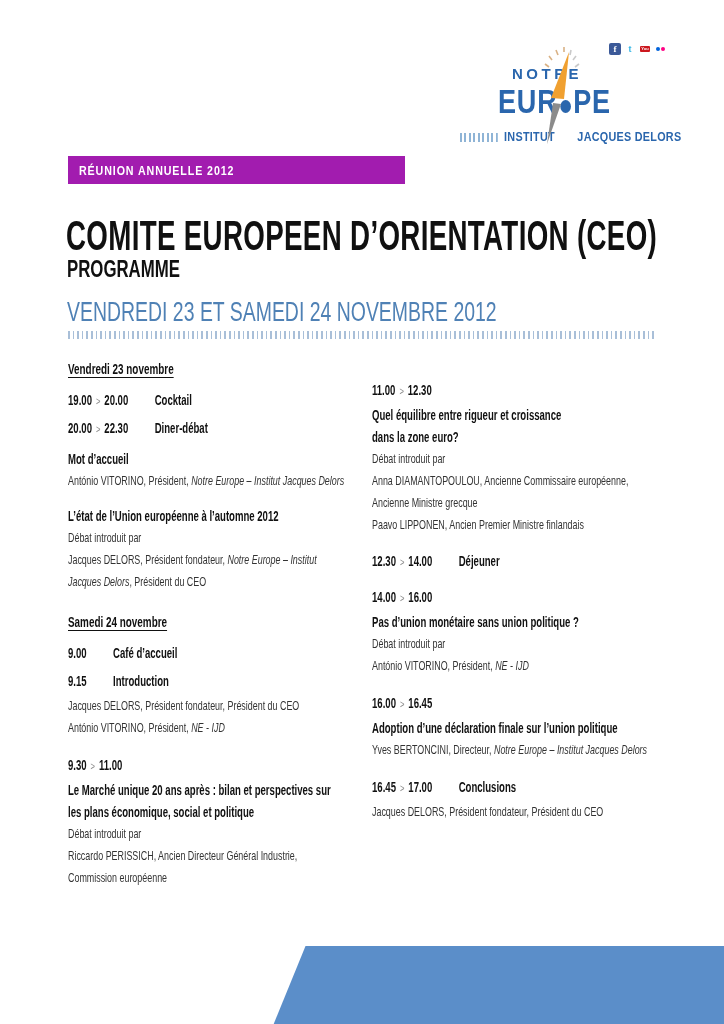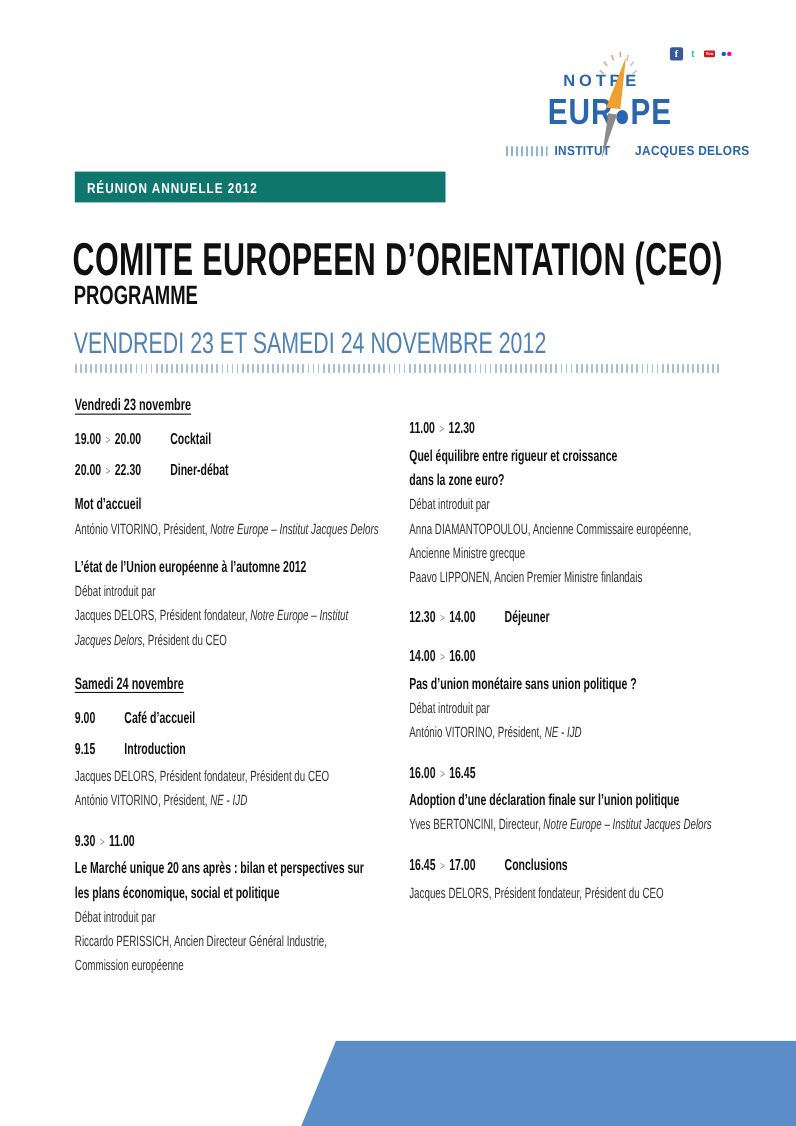--- a/index.html
+++ b/index.html
@@ -17,21 +17,21 @@
               margin:8px 3px 0 3px; flex:none; }
   .logo-needle { position:absolute; left:80px; top:-6px; width:40px; height:100px; z-index:2; }
   .logo-tagline { position:absolute; bottom:0; left:0; display:flex; align-items:center;
                   font-size:12px; font-weight:bold; color:#2a66ad; letter-spacing:0.3px;
                   white-space:nowrap; transform:scaleX(0.9); transform-origin:left; }
   .logo-bars { width:42px; height:9px; margin-right:7px; flex:none;
                background:repeating-linear-gradient(90deg,#8fb4d6 0 2px,transparent 2px 5px); }
   .logo-gap { width:25px; flex:none; }
 
   
-  .banner { position:absolute; left:68px; top:156px; width:337px; height:28px; background:#0f766e;
+  .banner { position:absolute; left:68px; top:156px; width:337px; height:28px; background:#a21caf;
             display:flex; align-items:center; padding-left:11px; }
   .banner span { color:#fff; font-size:13px; font-weight:bold; letter-spacing:1.1px;
                  transform:scaleX(0.82); transform-origin:left; white-space:nowrap; }
   .doc-title { position:absolute; left:66px; top:212px; font-size:42px; font-weight:bold;
                color:#101010; transform:scaleX(0.66); transform-origin:left; white-space:nowrap;
                letter-spacing:0.5px; }
   .doc-subtitle { position:absolute; left:67px; top:255px; font-size:24px; font-weight:bold;
                   color:#101010; transform:scaleX(0.70); transform-origin:left; white-space:nowrap; }
   .date-heading { position:absolute; left:67px; top:297px; font-size:27px; font-weight:400;
                   color:#4f81b5; transform:scaleX(0.72); transform-origin:left; white-space:nowrap; }

